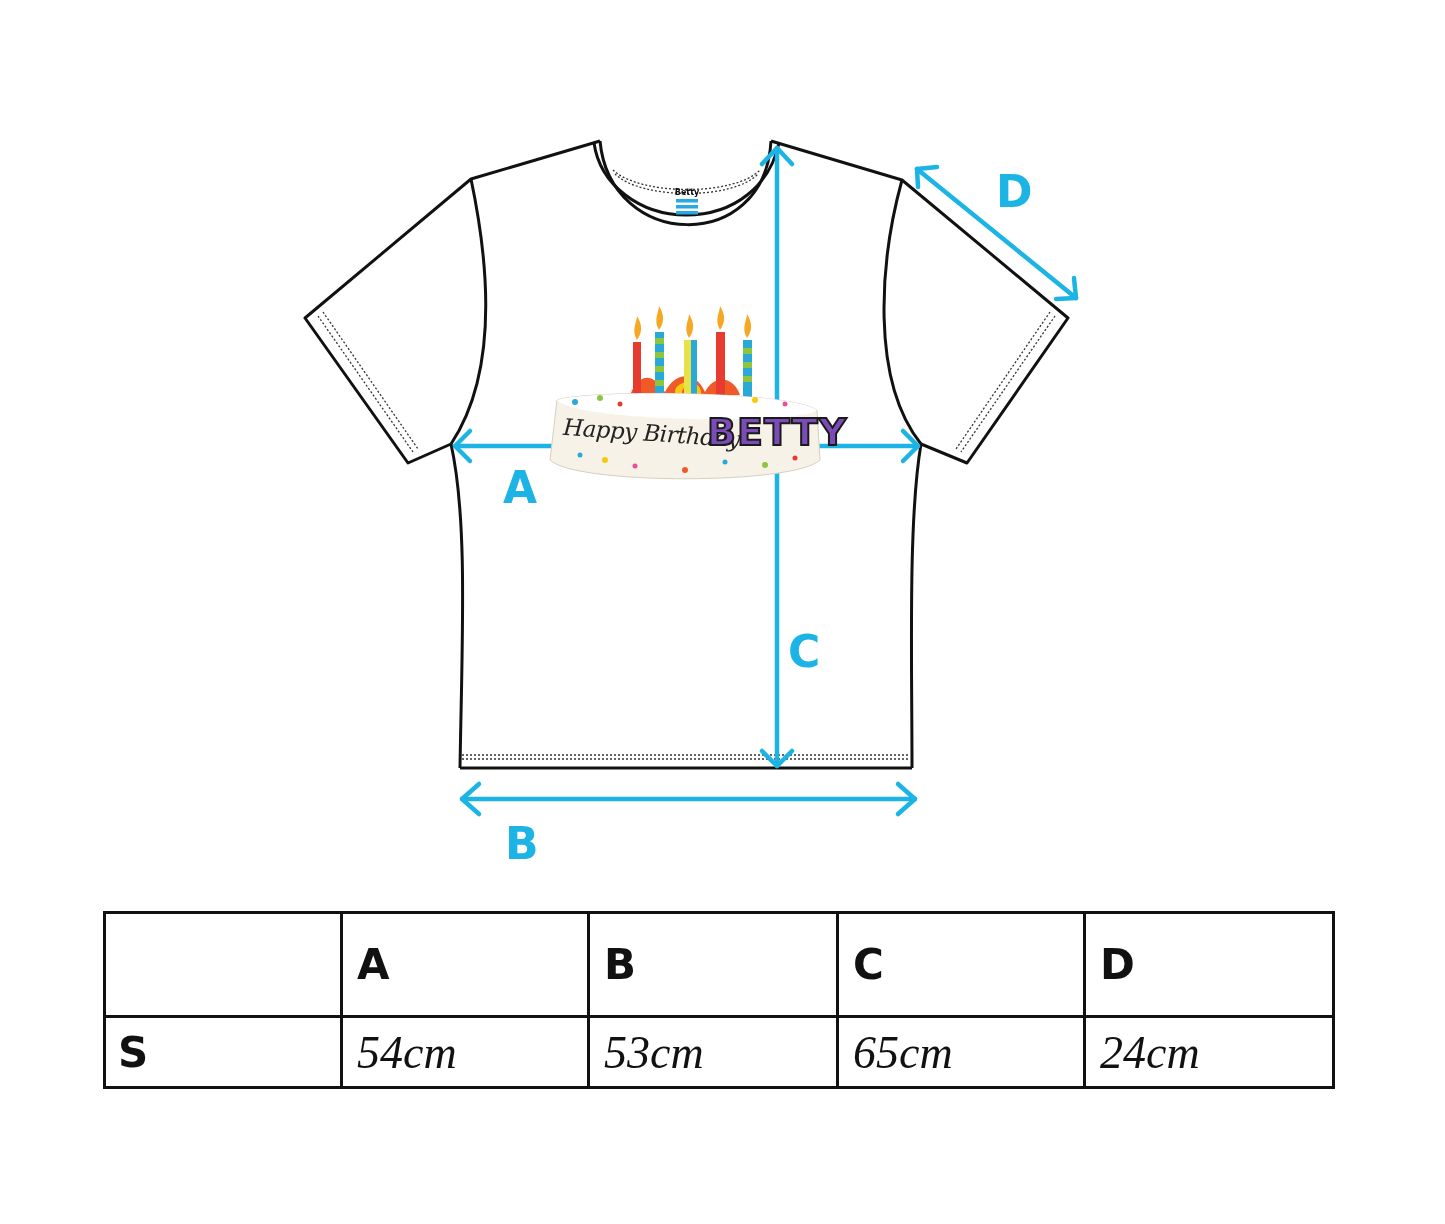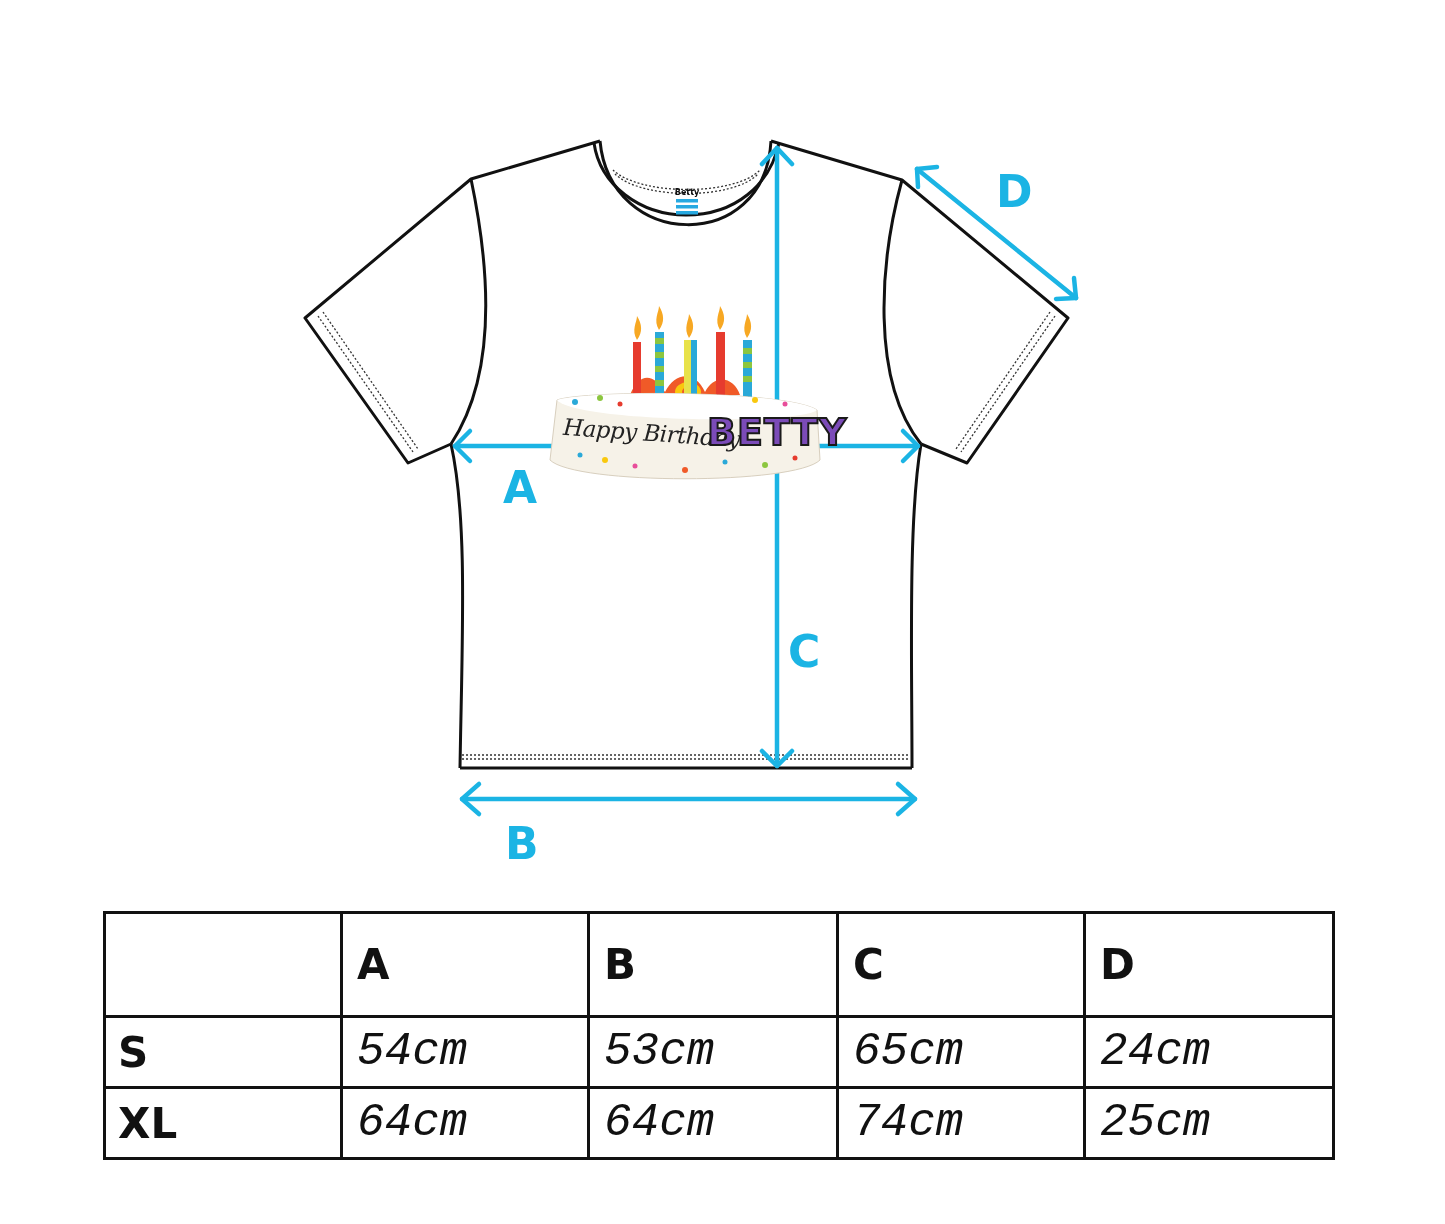--- a/index.html
+++ b/index.html
@@ -16,21 +16,21 @@
     .cake-name { position: absolute; left: 162px; top: 110px; font-family: "DejaVu Sans", sans-serif; font-weight: bold; font-size: 38px; color: #7b4bb8; -webkit-text-stroke: 2px #1a1a1a; letter-spacing: 1px; white-space: nowrap; }
 
     .tag { position: absolute; left: 672px; top: 188px; width: 30px; text-align: center; }
     .tag-brand { font-family: "DejaVu Sans", sans-serif; font-weight: bold; font-size: 8px; color: #111; display: block; }
 
     #size-table { position: absolute; left: 103px; top: 911px; border-collapse: collapse; }
     #size-table td { border: 3px solid #111; padding: 0 0 0 14px; vertical-align: middle; color: #111; }
     #size-table tr.head td { height: 101px; font-family: "DejaVu Sans", sans-serif; font-weight: bold; font-size: 42px; padding-top: 0; }
     #size-table tr.row td { height: 68px; }
     #size-table td.size-label { font-family: "DejaVu Sans", sans-serif; font-weight: bold; font-size: 42px; padding-left: 12px; }
-    #size-table td.val { font-family: Liberation Mono, monospace; font-style: italic; font-size: 46px; }
+    #size-table td.val { font-family: Liberation Serif, serif; font-style: italic; font-size: 46px; }
     .c0 { width: 220px; } .c1 { width: 230px; } .c2 { width: 232px; } .c3 { width: 230px; } .c4 { width: 232px; }
   </style>
 </head>
 <body>
 
 <div id="diagram">
   <svg width="1445" height="900" viewBox="0 0 1445 900">
 
     <g fill="none" stroke="#111" stroke-width="3" stroke-linejoin="round">
 
@@ -173,21 +173,14 @@
     <td class="c3">C</td>
     <td class="c4">D</td>
   </tr>
   <tr class="row">
     <td class="size-label">S</td>
     <td class="val">54cm</td>
     <td class="val">53cm</td>
     <td class="val">65cm</td>
     <td class="val">24cm</td>
   </tr>
-  <tr class="row">
-    <td class="size-label">XL</td>
-    <td class="val">64cm</td>
-    <td class="val">64cm</td>
-    <td class="val">74cm</td>
-    <td class="val">25cm</td>
-  </tr>
 </tbody>
   </table>
 
 </body></html>

